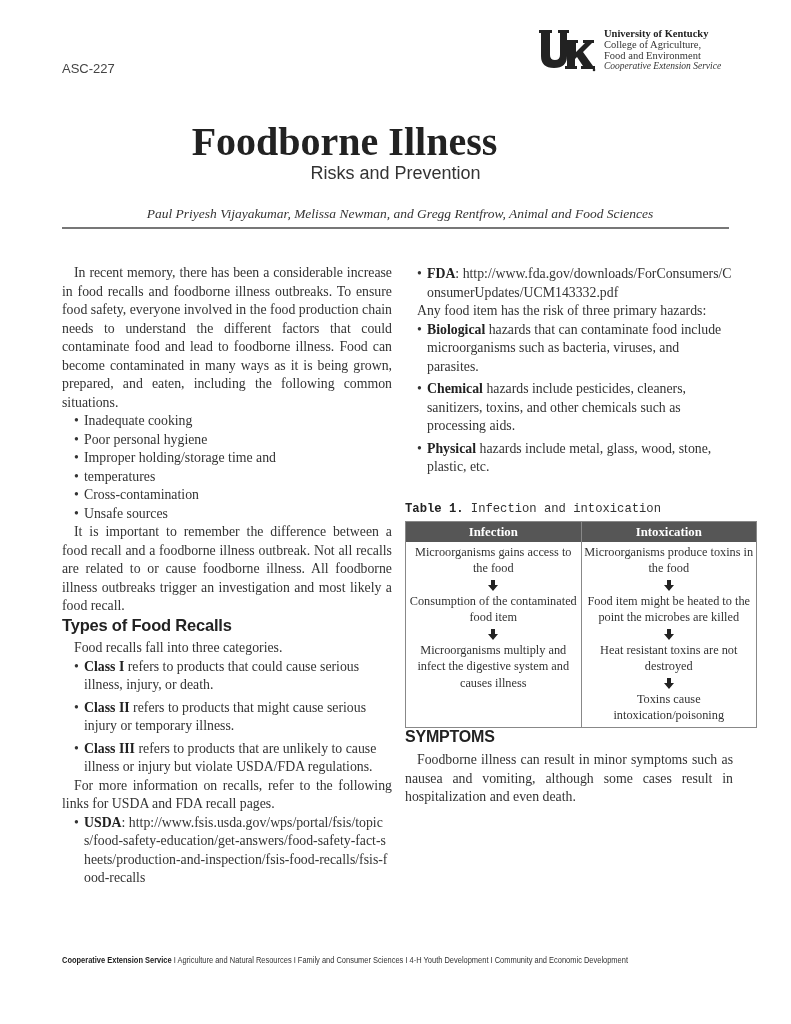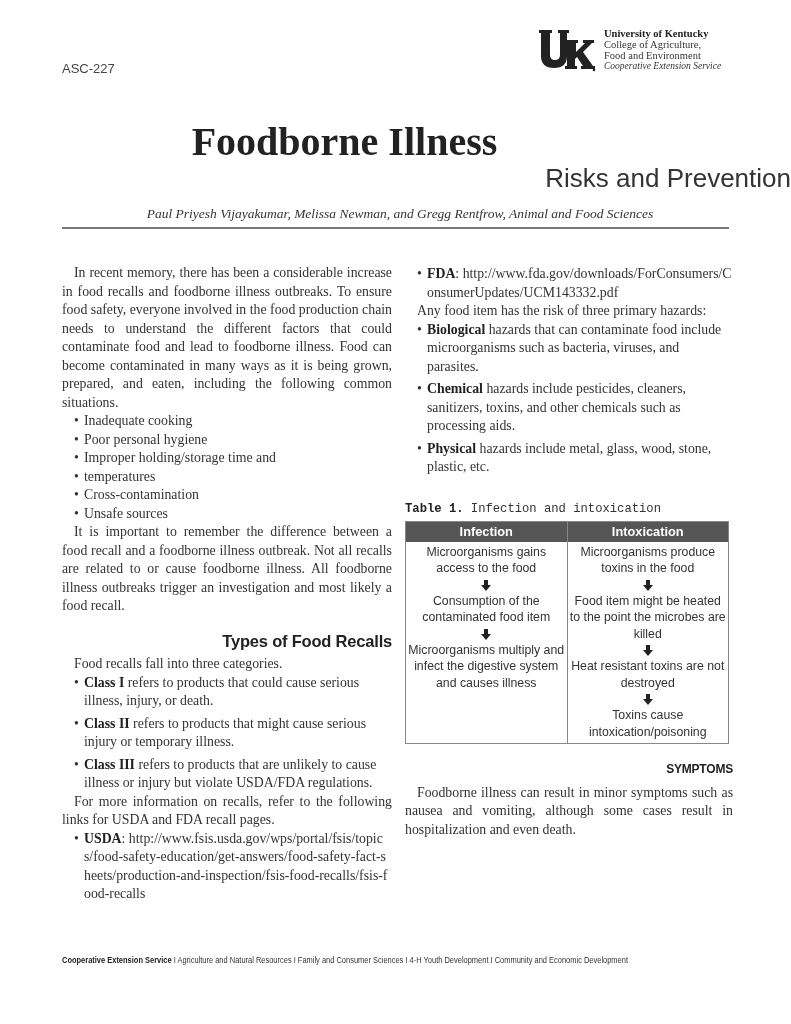--- a/index.html
+++ b/index.html
@@ -9,40 +9,40 @@
   .doc-id { position: absolute; left: 62px; top: 61px; font-size: 13px; color: #444; font-family: Liberation Sans, sans-serif; }
 
   .logo { position: absolute; left: 538px; top: 28px; display: flex; align-items: flex-start; }
   .uk-mark { width: 58px; height: 44px; position: relative; margin-right: 8px; }
   .uk-mark svg { display: block; }
   .logo-text { font-family: "Liberation Serif", serif; line-height: 11px; font-size: 10.5px; color: #333; padding-top: 0px; }
   .logo-text .l1 { font-weight: bold; color: #222; }
   .logo-text .l4 { font-style: italic; font-size: 9.5px; }
 
   .title { position: absolute; left: 0; width: 689px; top: 118px; text-align: center; font-family: "Liberation Serif", serif; font-weight: bold; font-size: 40px; color: #222; letter-spacing: 0px; }
-  .subtitle { position: absolute; left: 0; width: 791px; top: 163px; text-align: right; font-family: "Liberation Sans", sans-serif; font-size: 26px; color: #333; }
+  .subtitle { position: absolute; left: 0; width: 791px; top: 163px; text-align: center; font-family: "Liberation Sans", sans-serif; font-size: 18px; color: #333; }
   .authors { position: absolute; left: 0; width: 800px; top: 206px; text-align: center; font-style: italic; font-size: 13.5px; color: #333; }
   .rule { position: absolute; left: 62px; top: 227px; width: 667px; height: 2px; background: #777; }
 
   .col { position: absolute; top: 264px; font-size: 13.8px; line-height: 18.5px; color: #333; }
   .col-left { left: 62px; width: 330px; }
   .col-right { left: 405px; width: 328px; top: 265px; }
   .p { text-indent: 12px; text-align: justify; }
   ul.bl { list-style: none; padding-left: 12px; }
   ul.bl li { position: relative; padding-left: 10px; }
   ul.bl li::before { content: "\2022"; position: absolute; left: 0; top: 0; }
   ul.bl.spaced li { margin-bottom: 4px; }
   b { font-weight: bold; color: #222; }
 
-  .h2 { font-family: "Liberation Sans", sans-serif; font-weight: bold; font-size: 16.5px; color: #222; margin-top: 16px; margin-bottom: 5px; letter-spacing: -0.2px; text-align: right; }
-  .h2.caps { font-size: 12px; }
+  .h2 { font-family: "Liberation Sans", sans-serif; font-weight: bold; font-size: 16.5px; color: #222; margin-top: 0; margin-bottom: 5px; letter-spacing: -0.2px; }
+  .h2.caps { font-size: 16px; }
 
   .tbl-caption { font-family: Liberation Mono, monospace; font-size: 12.2px; color: #333; margin-top: 23px; margin-bottom: 3px; }
   .tbl-caption b { font-weight: bold; }
-  table.t1 { border-collapse: collapse; width: 324px; border: 1.5px solid #888; font-family: Liberation Sans, sans-serif; font-size: 12.3px; line-height: 16.5px; color: #333; }
+  table.t1 { border-collapse: collapse; width: 352px; border: 1.5px solid #888; font-family: Liberation Serif, serif; font-size: 12.3px; line-height: 16.5px; color: #333; }
   table.t1 th { background: #565656; color: #fff; font-weight: bold; font-size: 12.8px; padding: 2px 0 1px; border-right: 1.5px solid #888; }
   table.t1 td { vertical-align: top; text-align: center; border-right: 1.5px solid #888; padding: 2px 2px 3px; width: 50%; }
   .step { display: block; }
   .arrow { display: block; margin: 3px auto 2px; width: 10px; height: 11px; }
 
   .footer { position: absolute; left: 62px; top: 955px; font-family: "Liberation Sans", sans-serif; font-size: 9px; color: #333; transform: scaleX(0.83); transform-origin: left top; white-space: nowrap; }
   .footer b { font-weight: bold; }
 </style>
 </head>
 <body>

